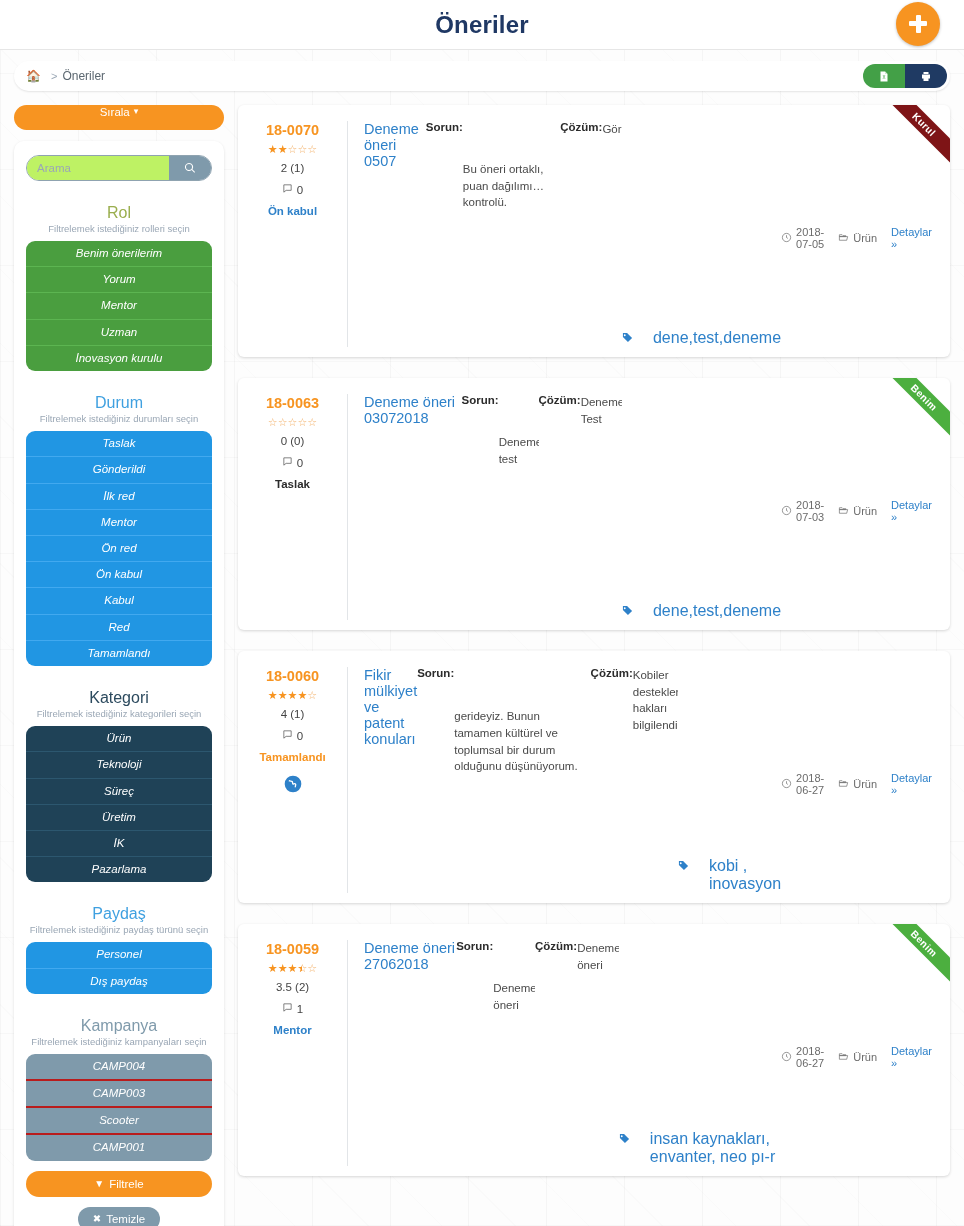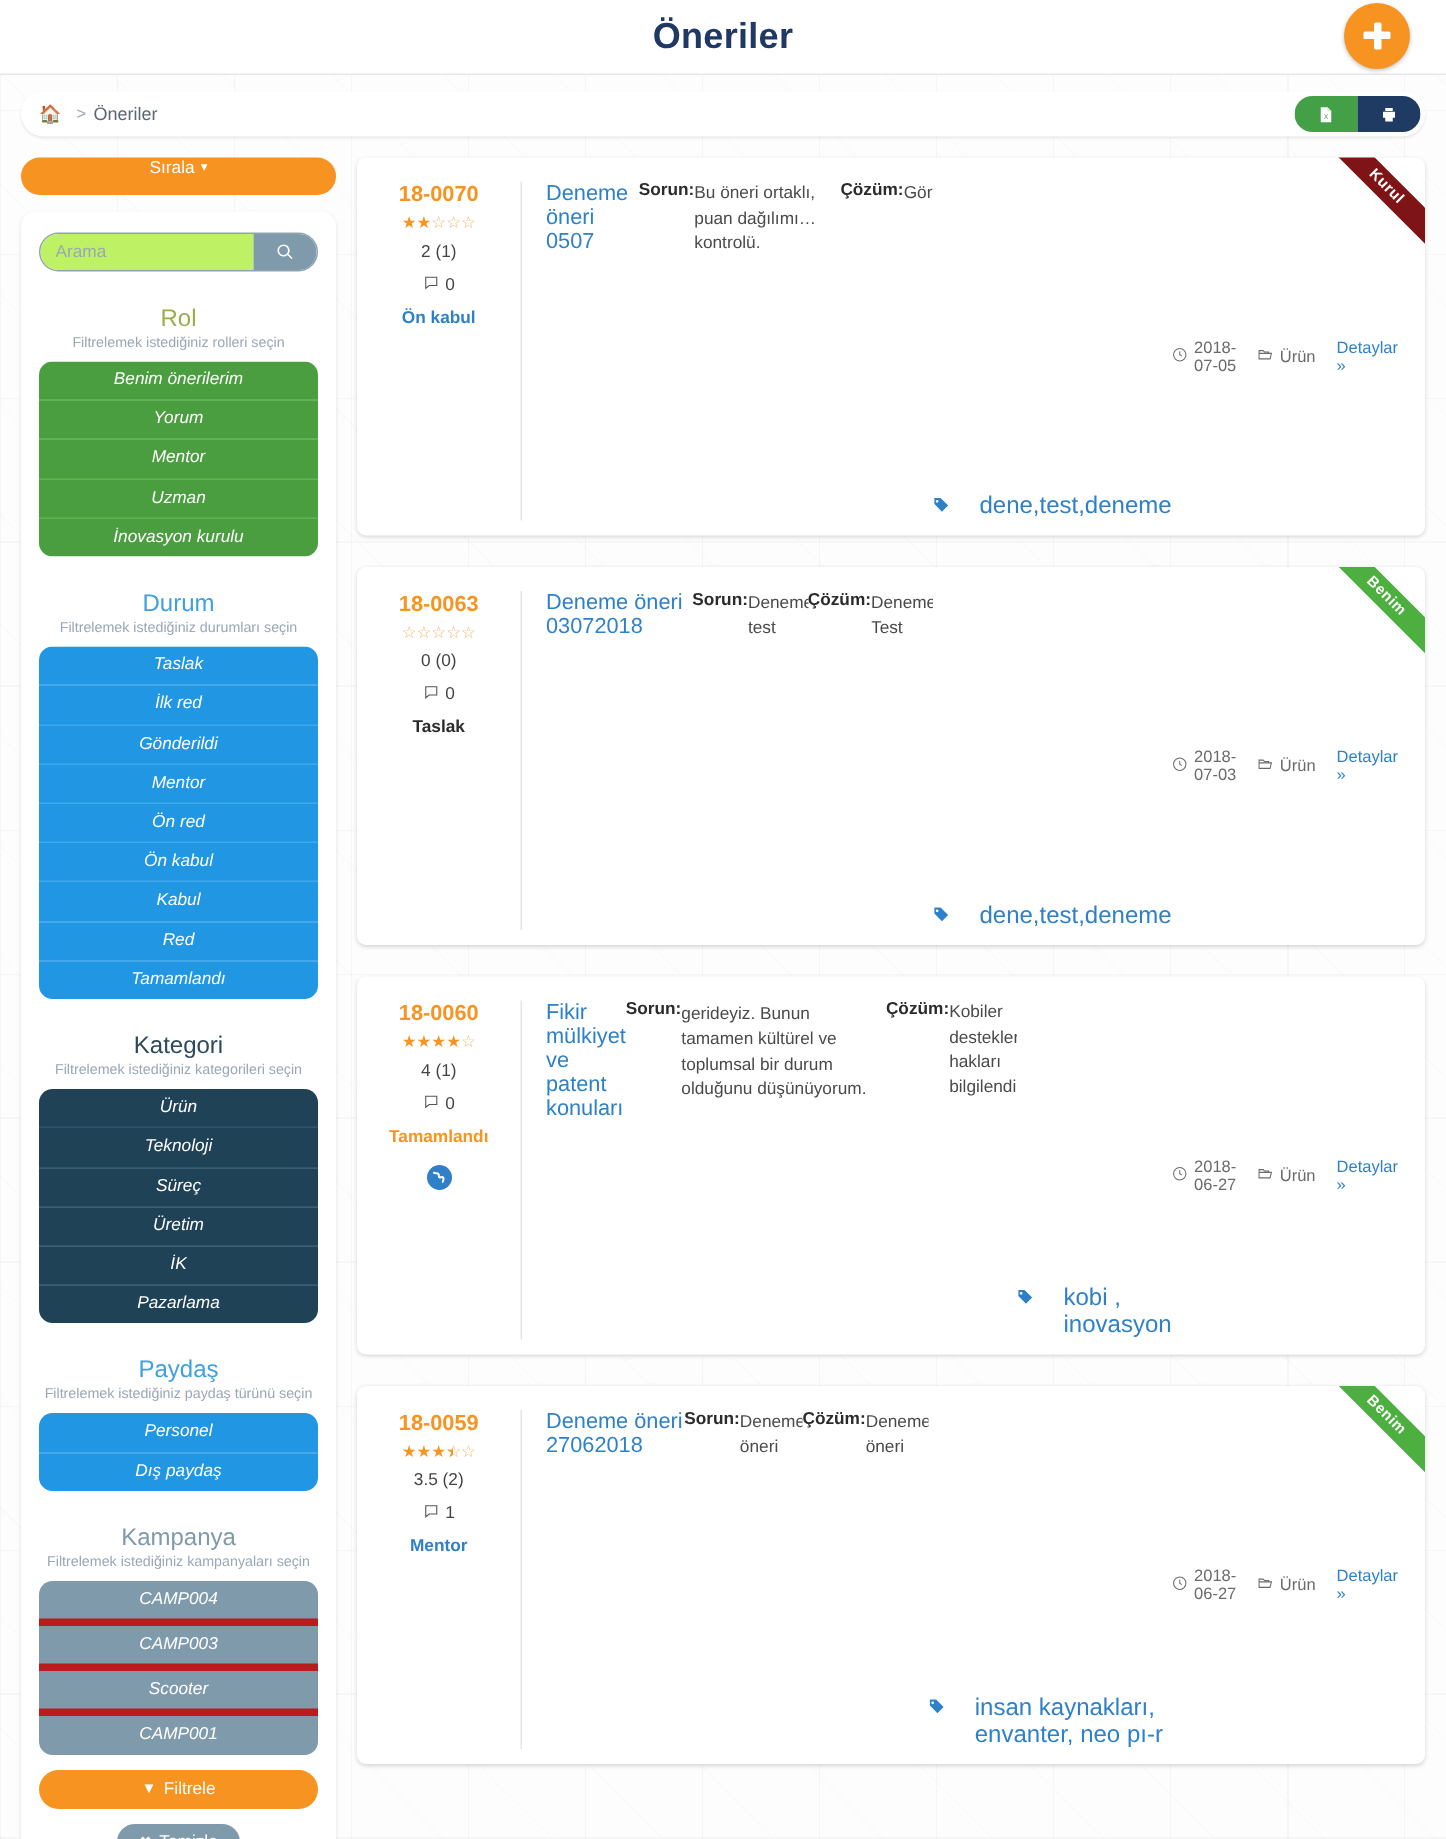--- a/index.html
+++ b/index.html
@@ -186,21 +186,21 @@
     font-size: 11.5px;
     padding: 6px 4px;
     cursor: pointer;
     line-height: 1.15;
     font-style: italic;
   }
   .g-rol      .opt { background: #4a9e3f; border-bottom: 1px solid #5cb551; }
   .g-durum    .opt { background: #2196e3; border-bottom: 1px solid #42a9ef; }
   .g-kategori .opt { background: #1f4257; border-bottom: 1px solid #2c576f; }
   .g-paydas   .opt { background: #2196e3; border-bottom: 1px solid #42a9ef; }
-  .g-kampanya .opt { background: #7f9aab; border-bottom: 5px solid #b91c1c; }
+  .g-kampanya .opt { background: #7f9aab; border-bottom: 2px solid #b91c1c; }
   .opt-list .opt:last-child { border-bottom: none; }
 
   .filtrele-btn {
     width: 100%;
     margin-top: 10px;
     background: #f79421;
     color: #fff; border: none;
     border-radius: 14px;
     height: 26px;
     font-size: 11.5px;
@@ -281,21 +281,21 @@
     font-size: 14.5px;
     color: #2e81c9;
     margin: 0 0 11px 0;
     font-weight: normal;
   }
   .lbl { font-size: 11.5px; font-weight: bold; color: #2b2b2b; margin-bottom: 9px; }
   .txt {
     font-size: 11.5px; color: #4a4a4a; line-height: 1.45;
     overflow: hidden;
   }
-  .prob-box  { height: 68px; margin-bottom: 4px; }
+  .prob-box  { height: 68px; margin-bottom: 4px; margin-top: 40px; }
   .prob-box.clamped { display:-webkit-box; -webkit-line-clamp:2; -webkit-box-orient:vertical; }
   .prob-box.bottom-align { display:flex; align-items:flex-end; }
   .sol-box   { min-height: 56px; }
 
   .tags {
     margin-top: auto;
     font-size: 16px;
     color: #2e81c9;
     display: flex; align-items: flex-start; gap: 20px;
     padding-top: 6px;
@@ -374,22 +374,22 @@
         <button class="opt">Yorum</button>
         <button class="opt">Mentor</button>
         <button class="opt">Uzman</button>
         <button class="opt">İnovasyon kurulu</button>
       </div>
 
       <div class="group-title t-durum">Durum</div>
       <div class="group-sub">Filtrelemek istediğiniz durumları seçin</div>
       <div class="opt-list g-durum">
         <button class="opt">Taslak</button>
+        <button class="opt">Gönderildi</button>
         <button class="opt">İlk red</button>
-        <button class="opt">Gönderildi</button>
         <button class="opt">Mentor</button>
         <button class="opt">Ön red</button>
         <button class="opt">Ön kabul</button>
         <button class="opt">Kabul</button>
         <button class="opt">Red</button>
         <button class="opt">Tamamlandı</button>
       </div>
 
       <div class="group-title t-kategori">Kategori</div>
       <div class="group-sub">Filtrelemek istediğiniz kategorileri seçin</div>

